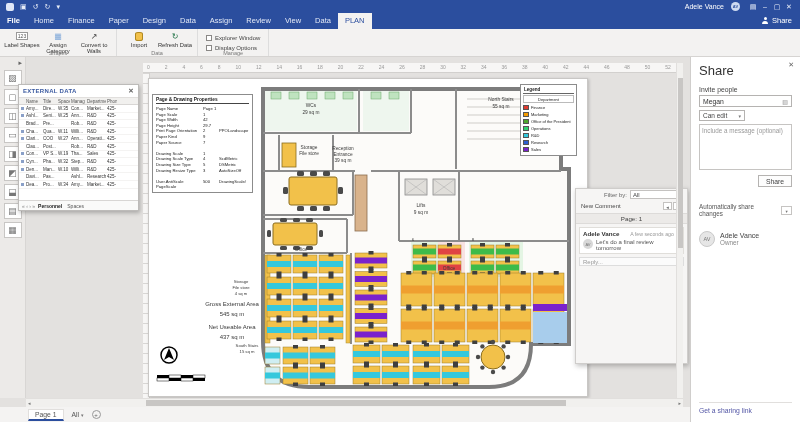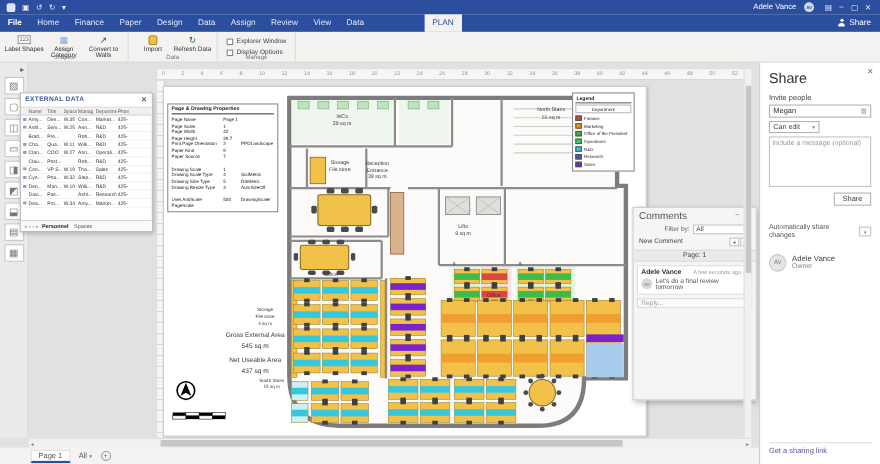--- a/index.html
+++ b/index.html
@@ -10,21 +10,21 @@
   .titlebar{left:0;top:0;width:800px;height:13px;background:#2b4e9e;color:#fff;display:flex;align-items:center;}
   .qat{display:flex;align-items:center;gap:6px;padding-left:6px;font-size:7px;color:#e8edf8;}
   .appicon{width:8px;height:8px;background:#dfe7f7;border-radius:2px;}
   .title-center{position:absolute;left:0;right:0;text-align:center;font-size:8px;color:#f0f3fa;pointer-events:none;}
   .tb-right{margin-left:auto;display:flex;align-items:center;gap:7px;padding-right:5px;font-size:7px;}
   .avatar-s{width:9px;height:9px;border-radius:50%;background:#cddaf0;color:#2b4e9e;font-size:4px;display:flex;align-items:center;justify-content:center;font-weight:bold;}
   .winbtn{font-size:7px;color:#e8edf8;width:12px;text-align:center;}
   
   .tabrow{left:0;top:13px;width:800px;height:16px;background:#2b4e9e;display:flex;align-items:flex-end;}
   .tab{height:16px;line-height:16px;padding:0 7px;font-size:7.5px;color:#e3e9f6;}
-  .tab.active{background:#f3f2f1;color:#2b4e9e;margin-left:48px;}
+  .tab.active{background:#f3f2f1;color:#2b4e9e;}
   .tab.file{font-weight:bold;color:#fff;}
   .tellme{display:flex;align-items:center;gap:4px;height:16px;padding:0 8px;color:#eef2fb;font-size:7.5px;}
   .bulb{width:7px;height:7px;border-radius:50%;background:#ffd34d;position:relative;}
   .share-top{position:absolute;right:8px;top:16px;display:flex;align-items:center;gap:3px;color:#fff;font-size:7.5px;}
   .person{width:7px;height:7px;position:relative;}
   .person::before{content:"";position:absolute;left:2px;top:0;width:3px;height:3px;border-radius:50%;background:#fff;}
   .person::after{content:"";position:absolute;left:0.5px;top:3.5px;width:6px;height:3.5px;border-radius:3px 3px 0 0;background:#fff;}
   
   .ribbon{left:0;top:29px;width:800px;height:28px;background:#f3f2f1;border-bottom:1px solid #d6d4d2;display:flex;}
   .rgroup{position:relative;display:flex;align-items:flex-start;padding:1px 4px 6px 4px;border-right:1px solid #ddd;}
@@ -873,27 +873,20 @@
     <div class="ed-tabs">
       <span class="ed-nav" id="edNav"><span>« </span><span>‹ </span><span>› </span><span>» </span></span>
       <span id="edTabs" style="display:flex;gap:5px;">
           <span class="ed-tab active">Personnel</span>
           <span class="ed-tab">Spaces</span>
         </span>
     </div>
   </div>
 
   <div class="abs comments">
-    <div class="cm-head">
-      <span>Comments</span>
-      <span class="cm-hicons">
-        <span>–</span>
-        <span>✕</span>
-      </span>
-    </div>
     <div class="cm-filter">
       <span class="lbl">Filter by:</span>
       <span class="cm-select">
         <span>All</span>
         <span class="caret">▾</span>
       </span>
     </div>
     <div class="cm-new">
       <span>New Comment</span>
       <span style="margin-left:auto;display:flex;gap:1px;">

